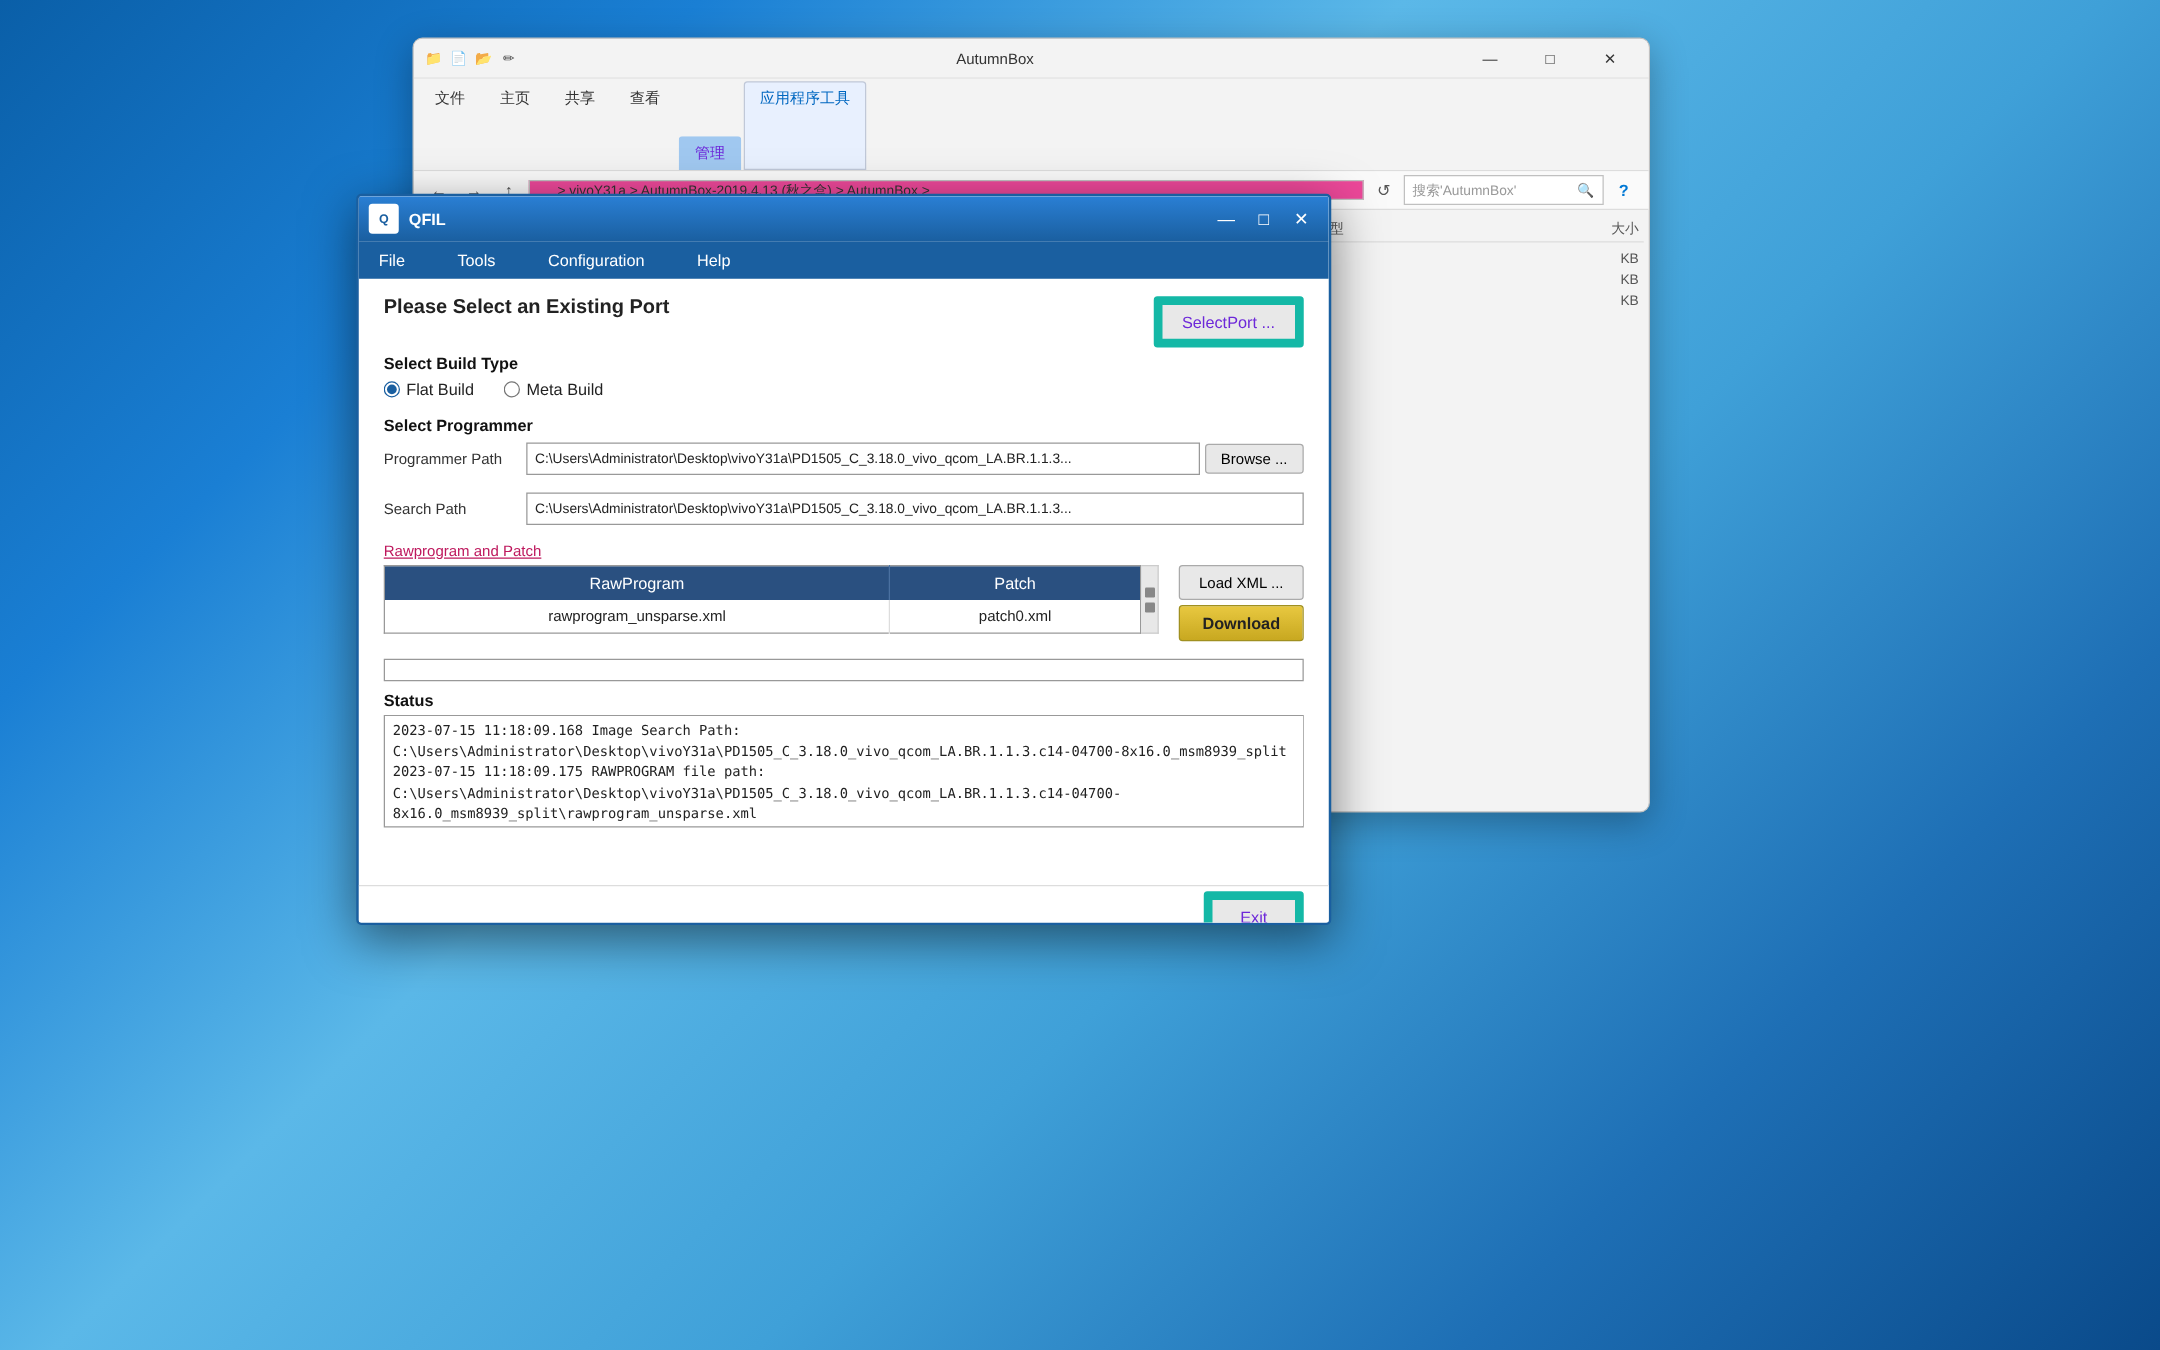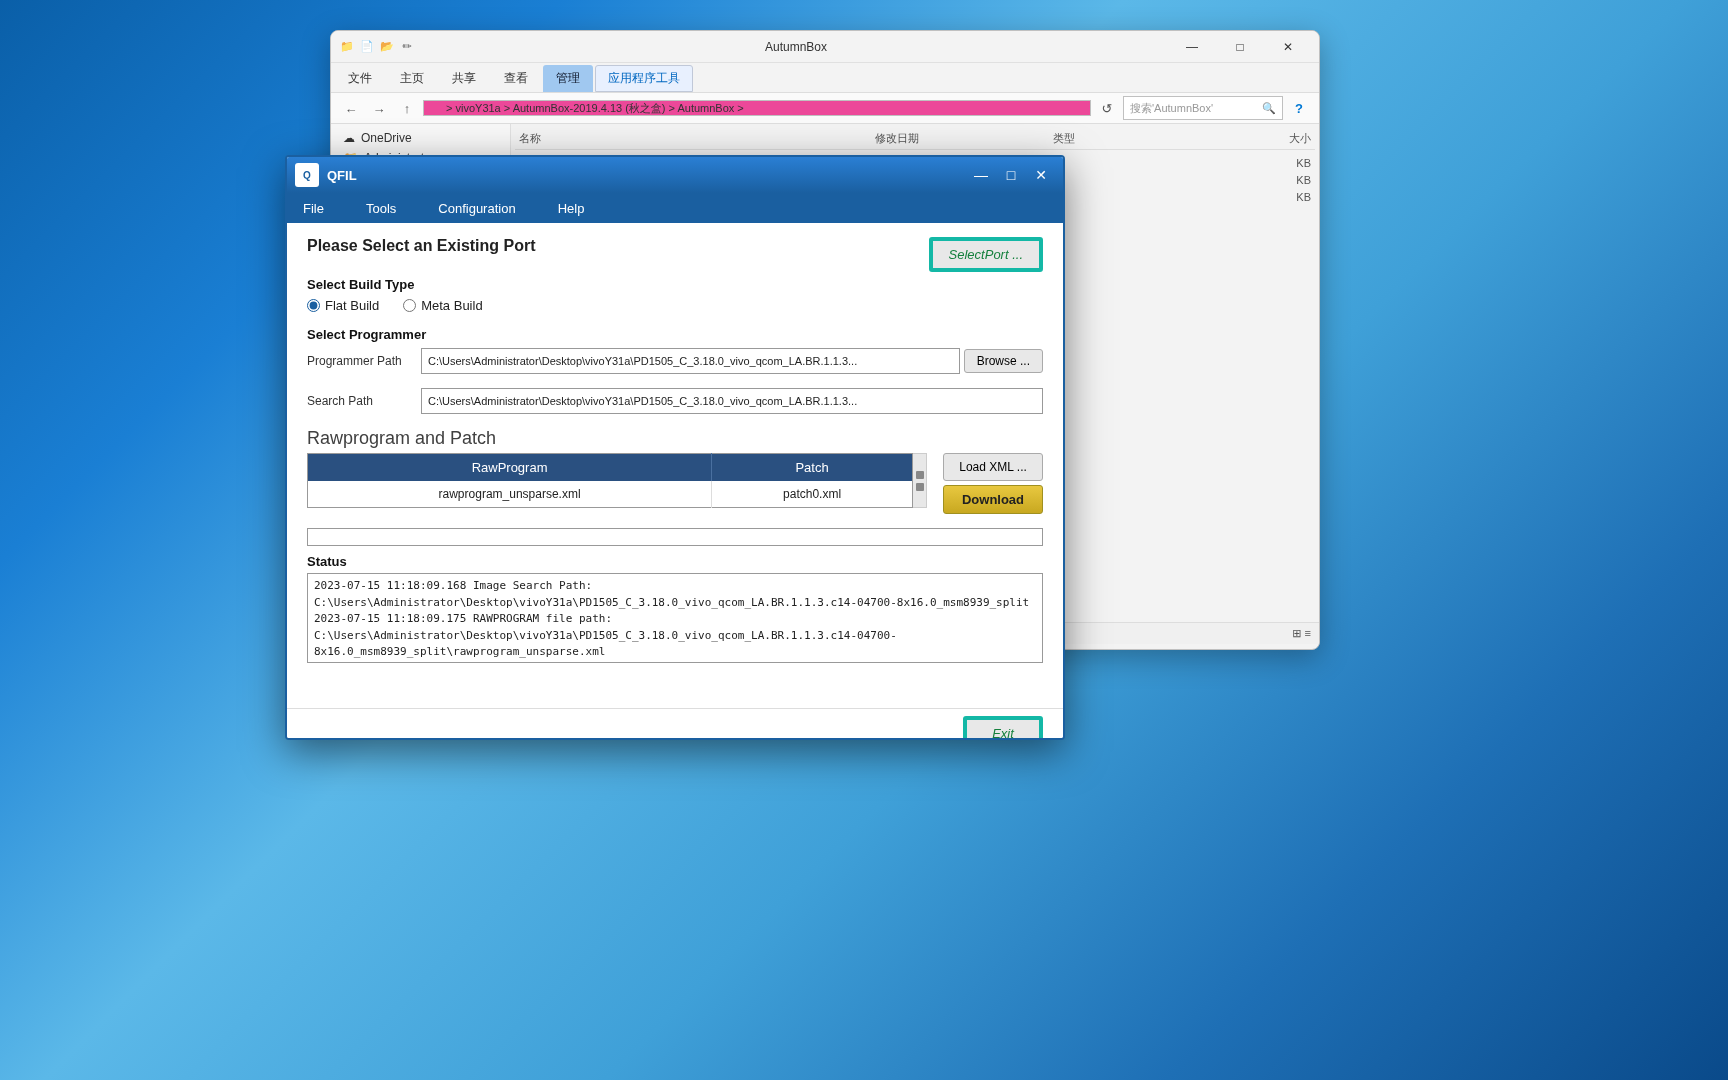--- a/index.html
+++ b/index.html
@@ -104,21 +104,22 @@
     }
 
     .fe-tab.active {
       background: #e8f0fe;
       border-color: #c0c8d8;
       color: #0067c0;
     }
 
     .fe-tab.highlight {
       background: #a0c8f0;
-      color: #0f172a;
+      color: #6d28d9;
+      margin-top: 44px;
     }
 
     .fe-toolbar {
       display: flex;
       align-items: center;
       padding: 3px 8px;
       gap: 4px;
       border-bottom: 1px solid #ddd;
       background: #fafafa;
     }
@@ -318,27 +319,26 @@
     }
 
     .qfil-page-title {
       font-size: 16px;
       font-weight: 600;
       color: #222;
     }
 
     .qfil-btn-primary {
       background: #e8e8e8;
-      border: 4px solid #14b8a6;
+      border: 7px solid #14b8a6;
       border-radius: 3px;
       padding: 6px 16px;
       font-size: 13px;
       cursor: pointer;
-      color: #15803d;
-      font-style: italic;
+      color: #6d28d9;
     }
 
     .qfil-section {
       margin-bottom: 14px;
     }
 
     .qfil-section-title {
       font-size: 13px;
       font-weight: bold;
       color: #111;
@@ -390,23 +390,24 @@
       background: #e8e8e8;
       border: 1px solid #aaa;
       border-radius: 3px;
       padding: 4px 12px;
       font-size: 12px;
       cursor: pointer;
       white-space: nowrap;
     }
 
     .qfil-rawpatch-label {
-      font-size: 18px;
-      color: #404040;
+      font-size: 12px;
+      color: #be185d;
       margin-bottom: 4px;
+      text-decoration: underline;
     }
 
     .qfil-table {
       width: 100%;
       border-collapse: collapse;
     }
 
     .qfil-table th {
       background: #2a5080;
       color: white;

